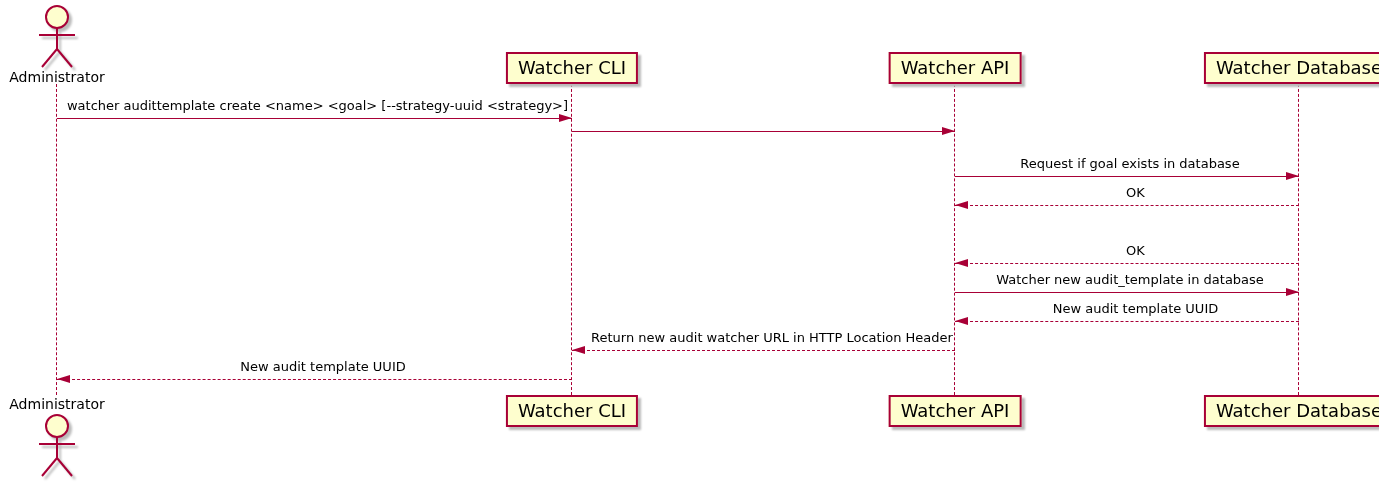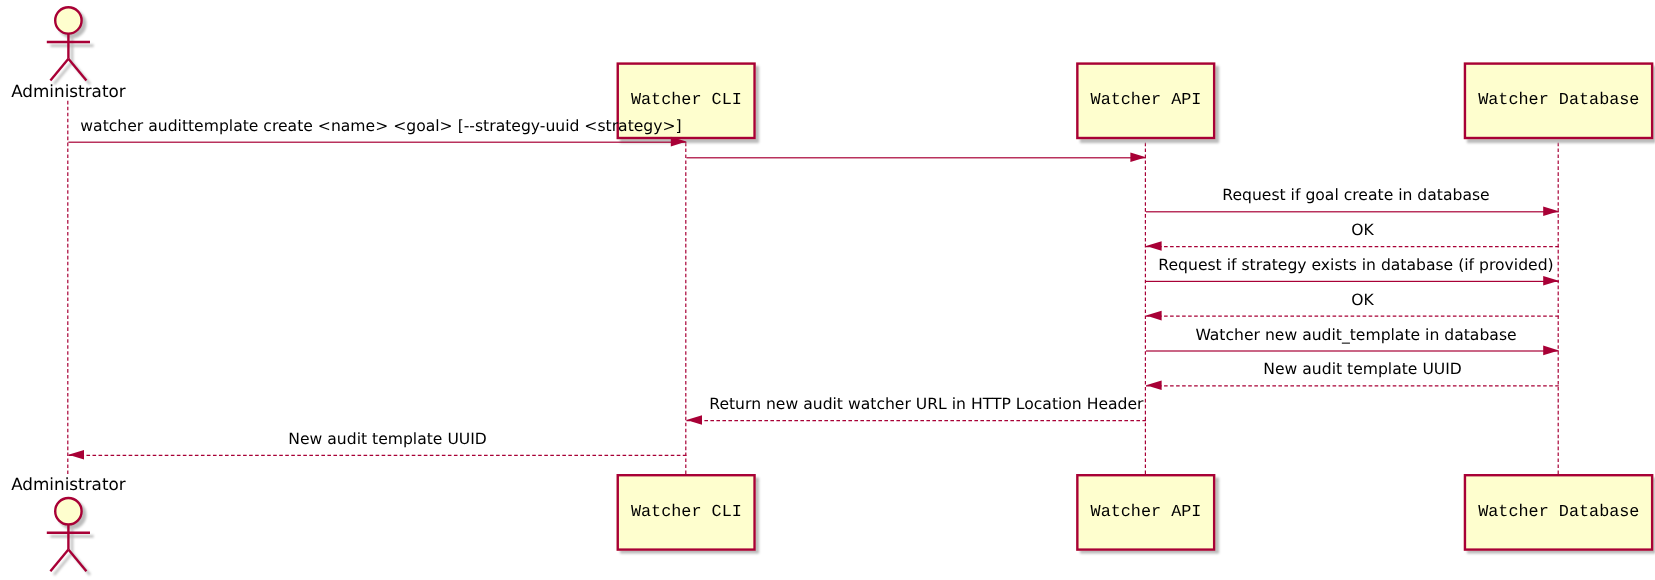--- a/index.html
+++ b/index.html
@@ -21,22 +21,22 @@
     border-left:1px dashed var(--line);
   }
 
   
   .pbox{
     position:absolute;height:28px;line-height:28px;
     transform:translateX(-50%);
     background:var(--box-fill);
     border:2px solid var(--box-border);
     box-shadow:3px 3px 2px #bbbbbb;
-    padding:16px 10px;white-space:nowrap;
-    font-size:14px;text-align:center;font-family:Liberation Mono, monospace;
+    padding:0 10px;white-space:nowrap;
+    font-size:18px;text-align:center;
   }
 
   
   .actor-wrap{position:absolute;width:120px;transform:translateX(-50%);text-align:center;}
   .actor-label{font-size:14px;white-space:nowrap;}
   .actor-figure{display:block;margin:0 auto;filter:drop-shadow(3px 3px 1px #bbbbbb);}
 
   
   .message{position:absolute;}
   .msg-label{
@@ -101,33 +101,29 @@
   <div class="message" style="left:57px;top:98px;width:515px">
     <div class="msg-label pad-call">watcher audittemplate create &lt;name&gt; &lt;goal&gt; [--strategy-uuid &lt;strategy&gt;]</div>
     <div class="arrow solid right"></div>
   </div>
 
   <div class="message" style="left:572px;top:127px;width:383px">
     <div class="arrow solid right"></div>
   </div>
 
   <div class="message" style="left:955px;top:156px;width:344px">
-    <div class="msg-label pad-call">Request if goal create in database</div>
+    <div class="msg-label pad-call">Request if goal exists in database</div>
     <div class="arrow solid right"></div>
   </div>
 
   <div class="message" style="left:955px;top:185px;width:344px">
     <div class="msg-label pad-return">OK</div>
     <div class="arrow dashed left"></div>
   </div>
 
-  <div class="message" style="left:955px;top:214px;width:344px">
-    <div class="msg-label pad-call">Request if strategy exists in database (if provided)</div>
-    <div class="arrow solid right"></div>
-  </div>
 
   <div class="message" style="left:955px;top:243px;width:344px">
     <div class="msg-label pad-return">OK</div>
     <div class="arrow dashed left"></div>
   </div>
 
   <div class="message" style="left:955px;top:272px;width:344px">
     <div class="msg-label pad-call">Watcher new audit_template in database</div>
     <div class="arrow solid right"></div>
   </div>

